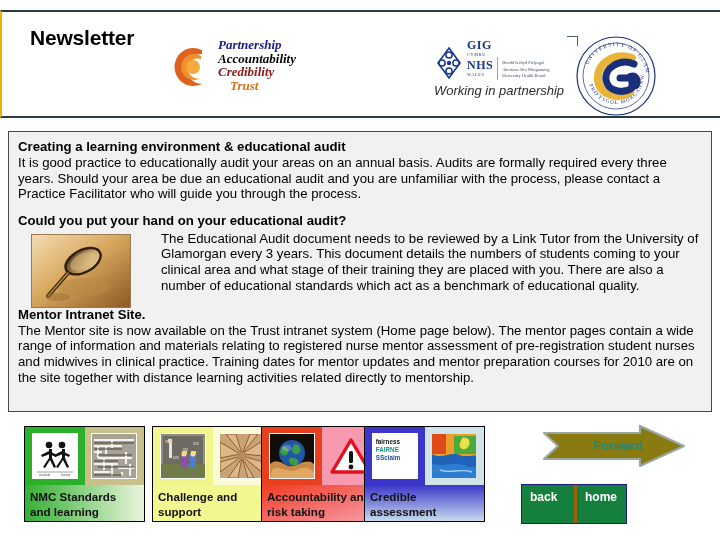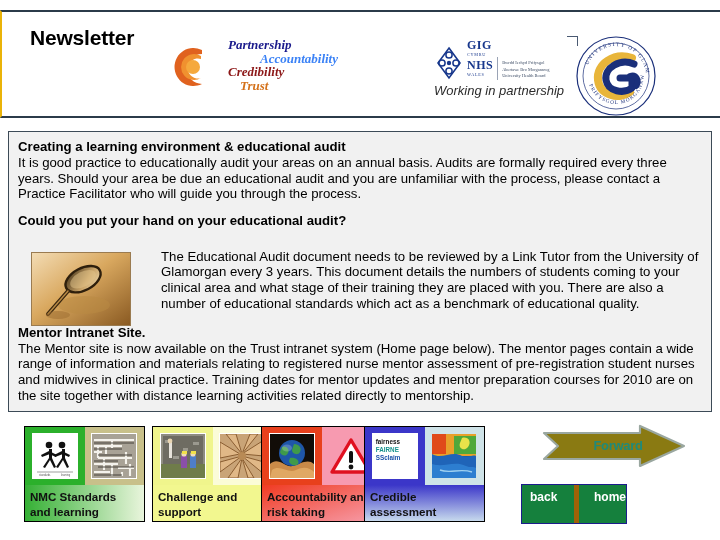--- a/index.html
+++ b/index.html
@@ -42,32 +42,32 @@
     left: 166px; top: 24px;
     width: 160px; height: 66px;
   }
   #pact-swirl {
     position: absolute;
     left: 0; top: 8px;
     width: 46px; height: 46px;
   }
   #pact-words {
     position: absolute;
-    left: 60px; top: 2px;
+    left: 50px; top: 2px;
     line-height: 13.5px;
   }
   #pact-words div {
     font-family: "Liberation Serif", serif;
     font-weight: bold;
     font-style: italic;
     font-size: 13px;
     white-space: nowrap;
   }
   .pw1 { color:#1a1a8c; }
-  .pw2 { color:#3b82f6;margin-left:32px; }
+  .pw2 { color:#000000; }
   .pw3 { color:#8c1717; }
   .pw4 { color:#d4711a;margin-left:12px; }
 
   
   #nhs-block {
     position: absolute;
     left: 432px; top: 27px;
     width: 140px; height: 70px;
   }
   #nhs-logo-row {
@@ -138,21 +138,21 @@
     font-weight: bold;
   }
   .hd {
     font-size: 13.2px;
     line-height: 16px;
   }
   .gap { height: 11px; }
 
   #audit-block {
     position: relative;
-    margin-top: 20px;
+    margin-top: 2px;
     min-height: 76px;
   }
   #magnifier-photo {
     position: absolute;
     left: 13px; top: 3px;
     width: 98px; height: 72px;
     border: 1px solid #9a7b50;
     overflow: hidden;
   }
   #audit-text {
@@ -269,21 +269,21 @@
   .navbtn {
     width: 52px; height: 38px;
     background: #15803d;
     color: #ffffff;
     font-size: 12px;
     font-weight: bold;
     line-height: 18px;
     padding: 3px 0 0 8px;
     box-sizing: border-box;
   }
-  .navbtn + .navbtn { border-left: 5px solid #a16207; text-align: right; }
+  .navbtn + .navbtn { border-left: 3px solid #a16207; }
 
   
   .fig-svg { display:block; }
 </style>
 </head>
 <body>
 
 <div id="page">
 
   <div id="header">

